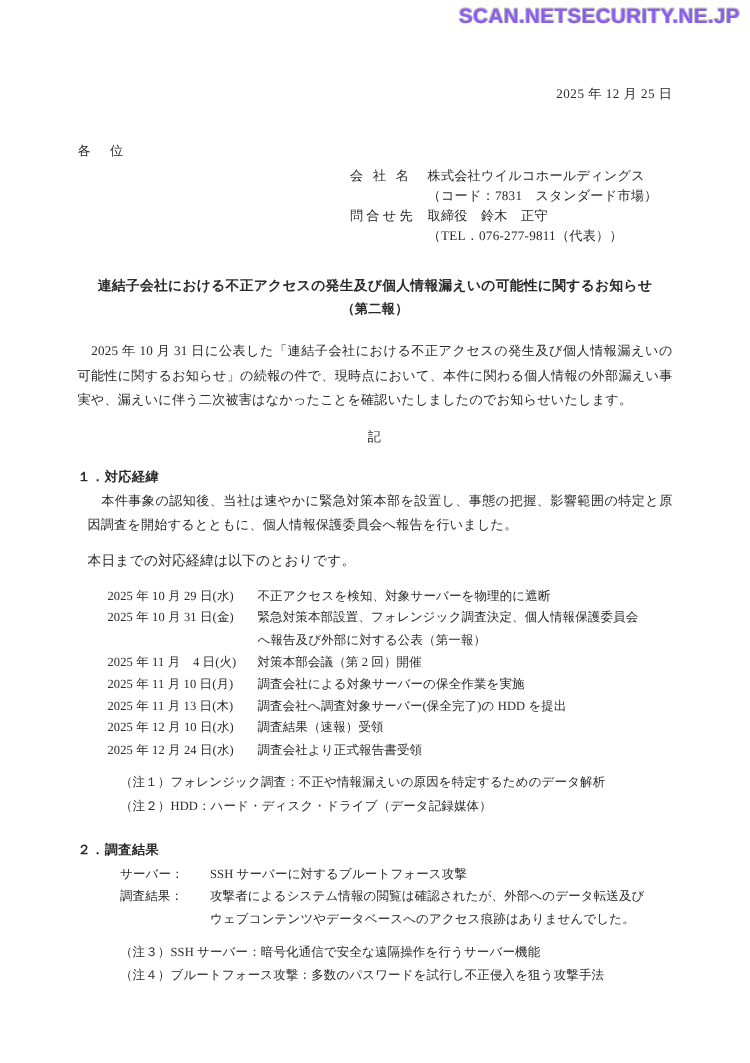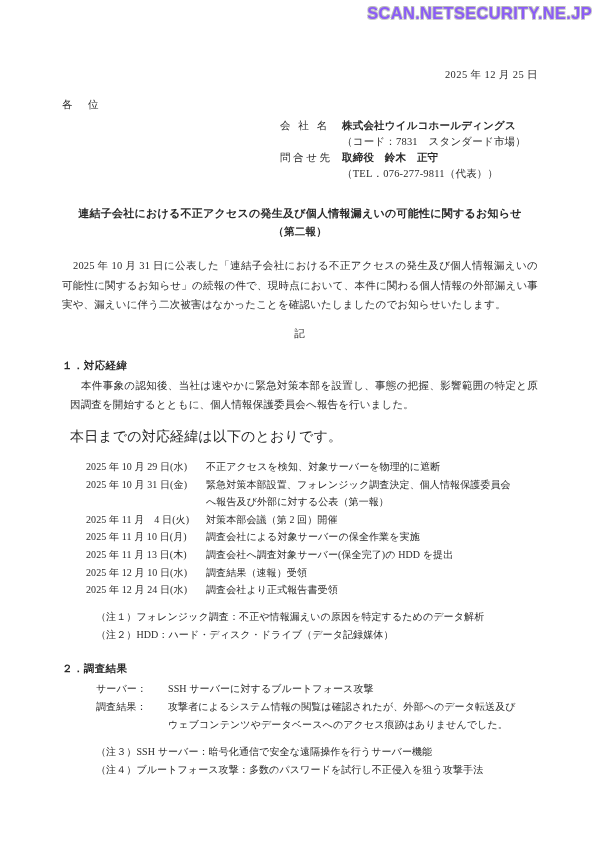--- a/index.html
+++ b/index.html
@@ -50,21 +50,21 @@
   
   .doc-date {
     margin-top: 68px;
     text-align: right;
     font-size: 10.5px;
     letter-spacing: 0.4px;
   }
 
   
   .addressee {
-    margin-top: 16px;
+    margin-top: 32px;
     font-size: 10.5px;
     letter-spacing: 2.5px;
   }
 
   
   .issuer {
     margin-top: 6px;
     font-size: 10.5px;
     line-height: 1.52;
     padding-left: 218px;
@@ -74,21 +74,20 @@
     white-space: nowrap;
     align-items: flex-end;
   }
   .issuer-label {
     width: 62px;
     flex: none;
     letter-spacing: 2.6px;
   }
   .issuer-value {
     letter-spacing: 0.2px;
-    font-weight: bold;
   }
   .issuer-sub {
     padding-left: 62px;
     letter-spacing: 0.2px;
     white-space: nowrap;
   }
 
   
   .doc-title {
     margin-top: 22px;
@@ -139,21 +138,21 @@
     font-size: 10.5px;
     line-height: 1.86;
     text-align: justify;
     text-justify: inter-character;
     text-indent: 11px;
     letter-spacing: 0.15px;
     padding-left: 8px;
   }
   .section-line {
     margin-top: 9px;
-    font-size: 14px;
+    font-size: 11px;
     line-height: 1.8;
     letter-spacing: 0.15px;
     padding-left: 8px;
   }
 
   
   .timeline {
     margin-top: 9px;
     padding-left: 24px;
   }

